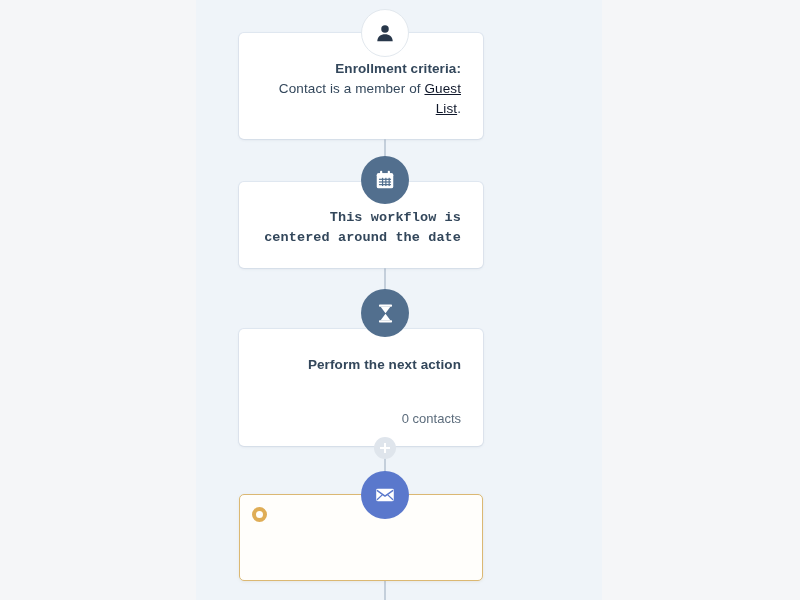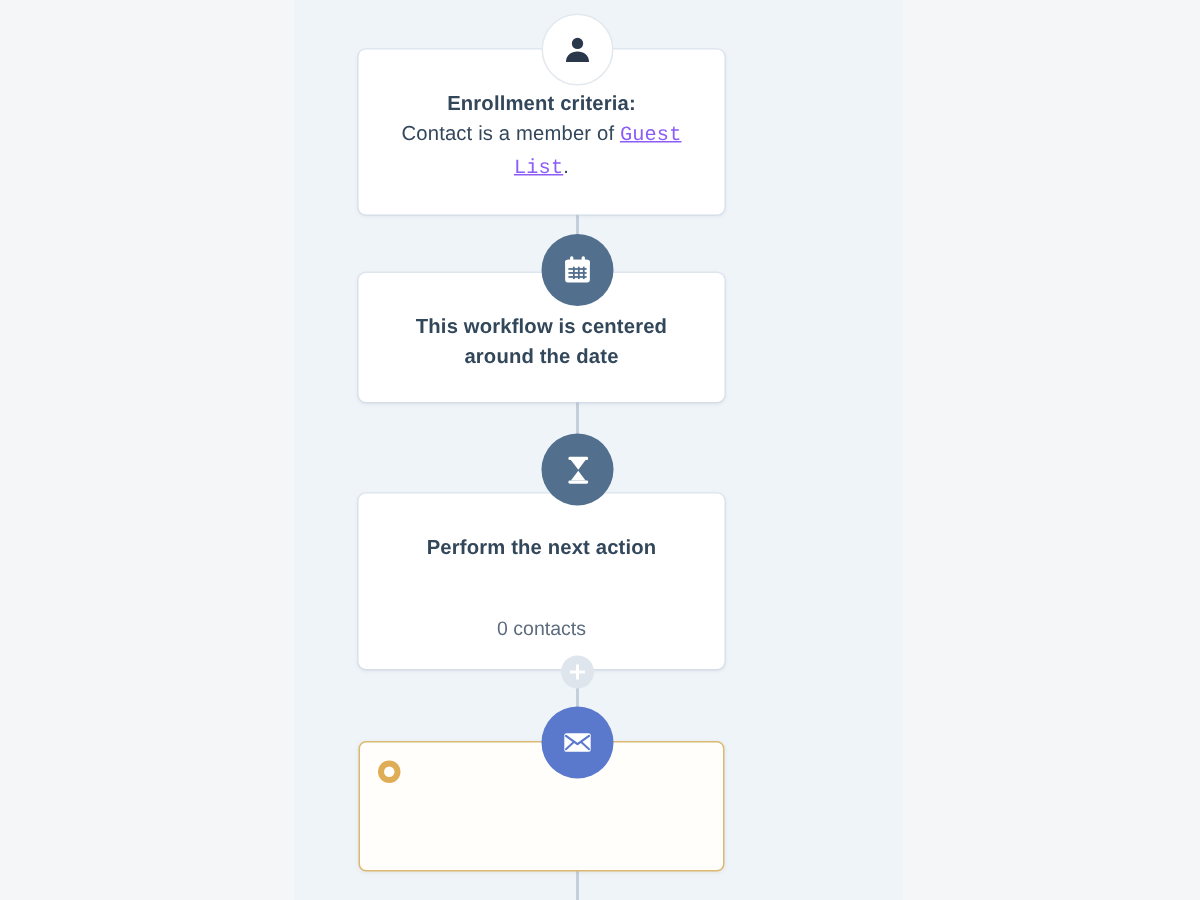--- a/index.html
+++ b/index.html
@@ -38,21 +38,21 @@
   }
 
   
   .card {
     position: absolute;
     left: 239px;
     width: 244px;
     background: #ffffff;
     border-radius: 5px;
     box-shadow: 0 1px 3px rgba(60,80,110,0.10), 0 0 0 1px rgba(210,220,232,0.45);
-    text-align: center;
+    text-align: right;
   }
 
   .card.highlighted {
     background: #fffefb;
     border: 1px solid #dbb873;
     box-shadow: 0 1px 3px rgba(150,120,60,0.10);
   }
 
   .card-body {
     padding: 26px 22px 20px 22px;
@@ -60,22 +60,21 @@
 
   .line {
     font-size: 13.5px;
     line-height: 20px;
     color: #33475b;
     letter-spacing: 0.1px;
   }
   .line.bold { font-weight: bold; }
 
   .link {
-    color: #8b5cf6;
-    font-family: Liberation Mono, monospace;
+    color: #0f172a;
   }
   .teal { color: #4e9aa8; }
 
   .sub {
     margin-top: 36px;
     font-size: 13px;
     color: #5c6c7c;
   }
 
   
@@ -159,21 +158,21 @@
     </div>
   </div>
 
   <div class="node avatar" style="top:9px;">
     <svg width="22" height="22" viewBox="0 0 24 24" aria-hidden="true">
       <circle cx="12" cy="7.6" r="4.1" fill="#28374a"></circle>
       <path d="M3.6 21c0-4.7 3.8-7.6 8.4-7.6s8.4 2.9 8.4 7.6z" fill="#28374a"></path>
     </svg>
   </div>
 
-  <div class="card" style="top:182px;">
+  <div class="card" style="top:182px;font-family:Liberation Mono, monospace;">
     <div class="card-body">
       <div class="line bold">This workflow is centered around the date</div>
     </div>
   </div>
 
   <div class="node steel" style="top:156px;">
     <svg width="22" height="22" viewBox="0 0 24 24" aria-hidden="true">
       <rect x="3" y="4.5" width="18" height="16.5" rx="2" fill="#ffffff"></rect>
       <rect x="3" y="4.5" width="18" height="4.6" rx="2" fill="#ffffff"></rect>
       <rect x="6.6" y="2" width="2.4" height="4" rx="1.1" fill="#ffffff"></rect>

